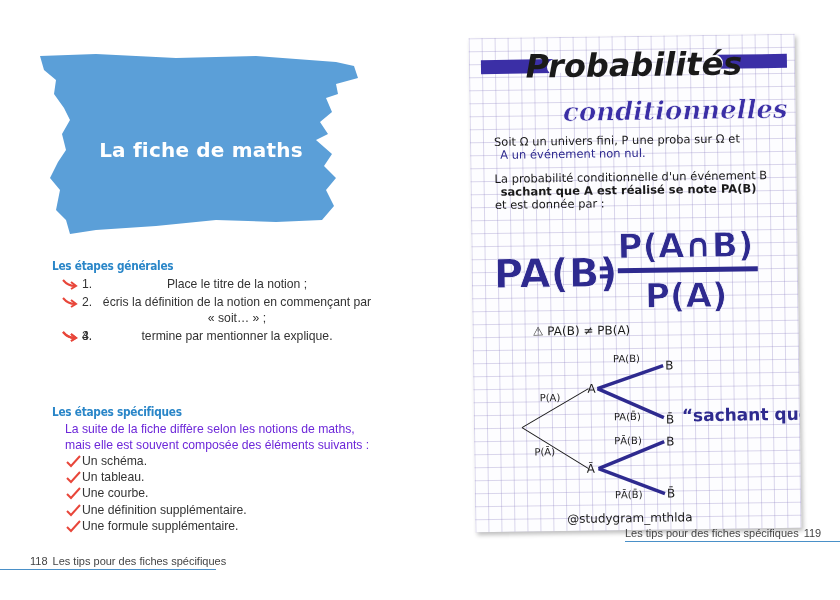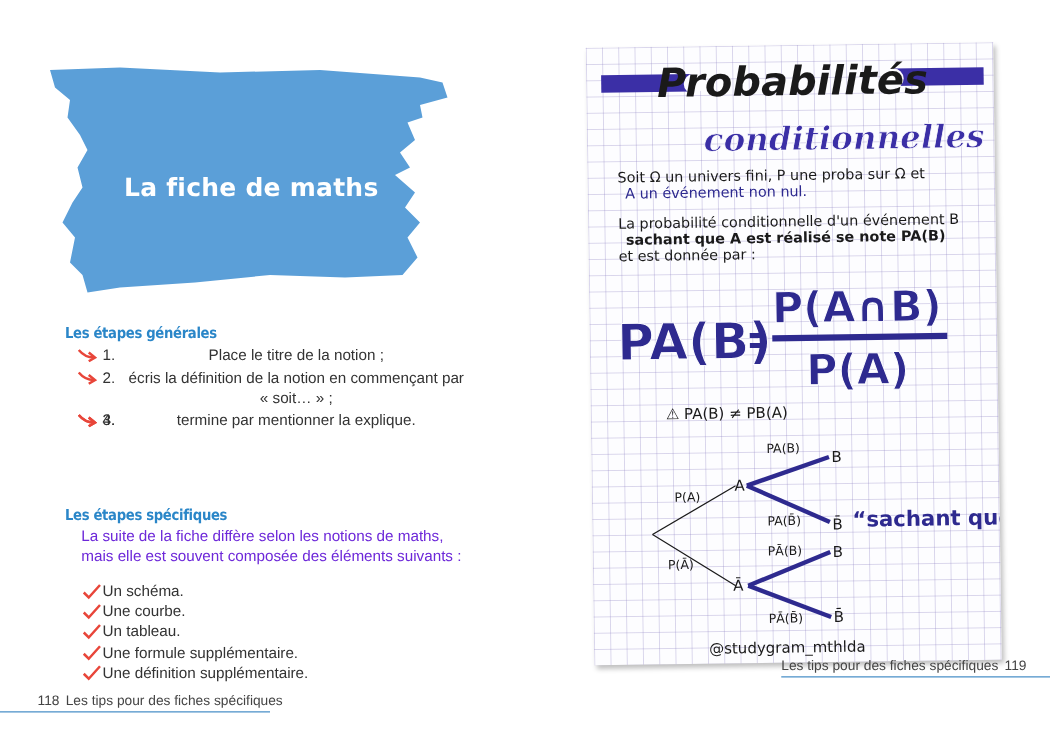--- a/index.html
+++ b/index.html
@@ -28,21 +28,21 @@
 
     .step { position: relative; padding-left: 38px; font-size: 12.2px; line-height: 16px; color: #333; margin-top: 0; }
     .step + .step { margin-top: 0; }
     .step .arrow { position: absolute; left: 10px; top: 1px; width: 16px; height: 13px; }
     .step .num { position: absolute; left: 30px; top: 0; }
     .step .txt { display: block; padding-left: 12px; text-align: center; }
     .steps { margin-top: 3px; }
     .step-wrap { margin-bottom: 2px; }
 
     .intro { padding-left: 13px; font-size: 12.2px; line-height: 16px; color: #6d28d9; margin-top: 2px; }
-    .checks { margin-top: 12px; }
+    .checks { margin-top: 0; }
     .check-item { position: relative; padding-left: 30px; font-size: 12.2px; line-height: 16.2px; color: #333; }
     .check-item .check { position: absolute; left: 14px; top: 2px; width: 15px; height: 13px; }
 
     .footer-left {
       position: absolute; left: 0; top: 555px; width: 216px; height: 15px;
       border-bottom: 1.5px solid #4a90c8;
       font-size: 11px; color: #444; padding-left: 30px; line-height: 12px; white-space: nowrap;
     }
     .footer-left .pnum { margin-right: 5px; margin-top: 16px; }
 
@@ -125,39 +125,39 @@
       <div class="check-item">
         <svg class="check" viewBox="0 0 15 13">
             <path d="M1,7 L5,11 L14,1" stroke="#e8463a" stroke-width="2" fill="none"></path>
           </svg>
         <span>Un schéma.</span>
       </div>
       <div class="check-item">
         <svg class="check" viewBox="0 0 15 13">
             <path d="M1,7 L5,11 L14,1" stroke="#e8463a" stroke-width="2" fill="none"></path>
           </svg>
+        <span>Un tableau.</span>
+      </div>
+      <div class="check-item">
+        <svg class="check" viewBox="0 0 15 13">
+            <path d="M1,7 L5,11 L14,1" stroke="#e8463a" stroke-width="2" fill="none"></path>
+          </svg>
         <span>Une courbe.</span>
       </div>
       <div class="check-item">
         <svg class="check" viewBox="0 0 15 13">
             <path d="M1,7 L5,11 L14,1" stroke="#e8463a" stroke-width="2" fill="none"></path>
           </svg>
-        <span>Un tableau.</span>
+        <span>Une définition supplémentaire.</span>
       </div>
       <div class="check-item">
         <svg class="check" viewBox="0 0 15 13">
             <path d="M1,7 L5,11 L14,1" stroke="#e8463a" stroke-width="2" fill="none"></path>
           </svg>
         <span>Une formule supplémentaire.</span>
-      </div>
-      <div class="check-item">
-        <svg class="check" viewBox="0 0 15 13">
-            <path d="M1,7 L5,11 L14,1" stroke="#e8463a" stroke-width="2" fill="none"></path>
-          </svg>
-        <span>Une définition supplémentaire.</span>
       </div>
     </div>
   </div>
 
   <div class="footer-left">
     <span class="pnum">118</span><span>Les tips pour des fiches spécifiques</span>
   </div>
 </div>
 
 <div class="note-card">

